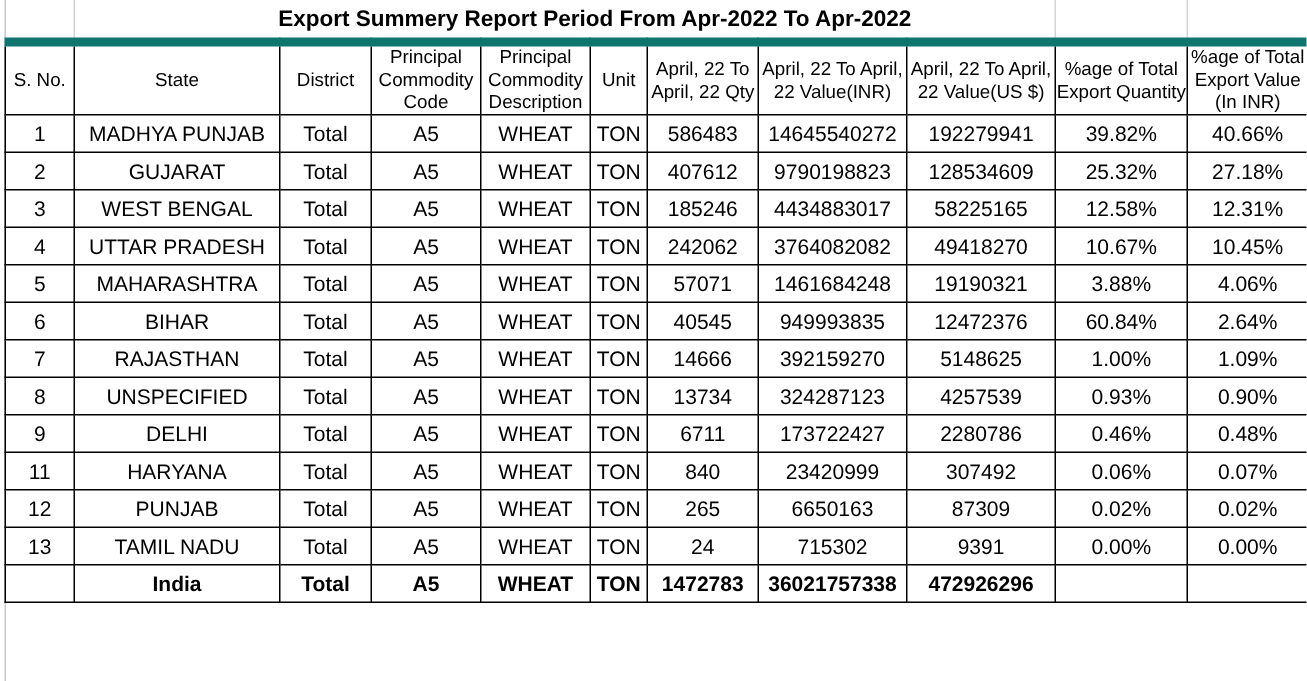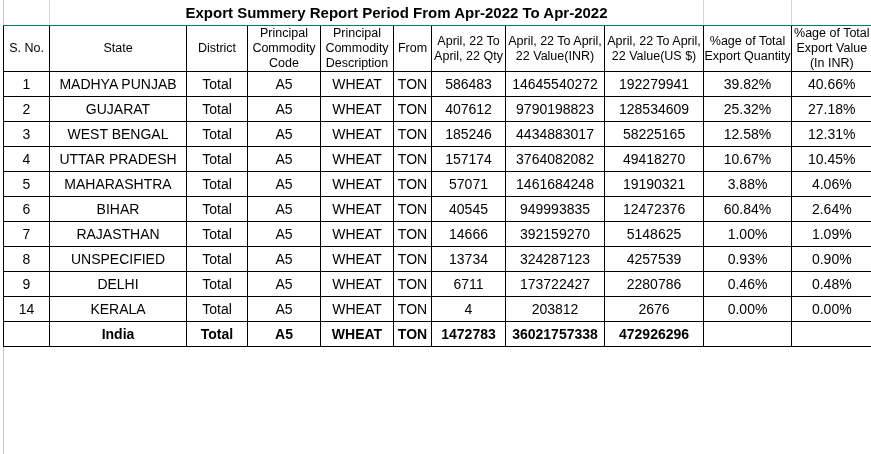--- a/index.html
+++ b/index.html
@@ -36,21 +36,21 @@
       vertical-align: middle;
       font-size: 14px;
       line-height: 16px;
       white-space: nowrap;
       overflow: hidden;
       border: 1px solid #000;
     }
     tr.title-row td {
       height: 25px;
       border: none;
-      border-bottom: 1px solid #0f766e;
+      border-bottom: 6px solid #0f766e;
     }
     tr.title-row td.title-cell {
       font-weight: bold;
       font-size: 15px;
       border-left: 1px solid #d4d4d4;
       border-right: 1px solid #d4d4d4;
       text-align: center;
       padding-left: 40px;
     }
     tr.title-row td.blank-cell {
@@ -100,21 +100,21 @@
       <td class="title-cell" colspan="8">Export Summery Report Period From Apr-2022 To Apr-2022</td>
       <td class="blank-cell"></td>
       <td class="blank-cell last-col"></td>
     </tr>
     <tr class="header-row">
       <td>S. No.</td>
       <td>State</td>
       <td>District</td>
       <td>Principal Commodity Code</td>
       <td>Principal Commodity Description</td>
-      <td>From</td>
+      <td>Unit</td>
       <td>April, 22 To April, 22 Qty</td>
       <td>April, 22 To April, 22 Value(INR)</td>
       <td>April, 22 To April, 22 Value(US $)</td>
       <td>%age of Total Export Quantity</td>
       <td class="last-col">%age of Total Export Value (In INR)</td>
     </tr>
   <tr class="data-row">
         <td>1</td>
         <td>MADHYA PUNJAB</td>
         <td>Total</td>
@@ -153,21 +153,21 @@
         <td>12.58%</td>
         <td class="last-col">12.31%</td>
       </tr>
       <tr class="data-row">
         <td>4</td>
         <td>UTTAR PRADESH</td>
         <td>Total</td>
         <td>A5</td>
         <td>WHEAT</td>
         <td>TON</td>
-        <td>157174</td>
+        <td>242062</td>
         <td>3764082082</td>
         <td>49418270</td>
         <td>10.67%</td>
         <td class="last-col">10.45%</td>
       </tr>
       <tr class="data-row">
         <td>5</td>
         <td>MAHARASHTRA</td>
         <td>Total</td>
         <td>A5</td>
@@ -225,29 +225,55 @@
         <td>A5</td>
         <td>WHEAT</td>
         <td>TON</td>
         <td>6711</td>
         <td>173722427</td>
         <td>2280786</td>
         <td>0.46%</td>
         <td class="last-col">0.48%</td>
       </tr>
       <tr class="data-row">
-        <td>14</td>
-        <td>KERALA</td>
-        <td>Total</td>
-        <td>A5</td>
-        <td>WHEAT</td>
-        <td>TON</td>
-        <td>4</td>
-        <td>203812</td>
-        <td>2676</td>
+        <td>11</td>
+        <td>HARYANA</td>
+        <td>Total</td>
+        <td>A5</td>
+        <td>WHEAT</td>
+        <td>TON</td>
+        <td>840</td>
+        <td>23420999</td>
+        <td>307492</td>
+        <td>0.06%</td>
+        <td class="last-col">0.07%</td>
+      </tr>
+      <tr class="data-row">
+        <td>12</td>
+        <td>PUNJAB</td>
+        <td>Total</td>
+        <td>A5</td>
+        <td>WHEAT</td>
+        <td>TON</td>
+        <td>265</td>
+        <td>6650163</td>
+        <td>87309</td>
+        <td>0.02%</td>
+        <td class="last-col">0.02%</td>
+      </tr>
+      <tr class="data-row">
+        <td>13</td>
+        <td>TAMIL NADU</td>
+        <td>Total</td>
+        <td>A5</td>
+        <td>WHEAT</td>
+        <td>TON</td>
+        <td>24</td>
+        <td>715302</td>
+        <td>9391</td>
         <td>0.00%</td>
         <td class="last-col">0.00%</td>
       </tr>
       <tr class="total-row">
         <td></td>
         <td>India</td>
         <td>Total</td>
         <td>A5</td>
         <td>WHEAT</td>
         <td>TON</td>

